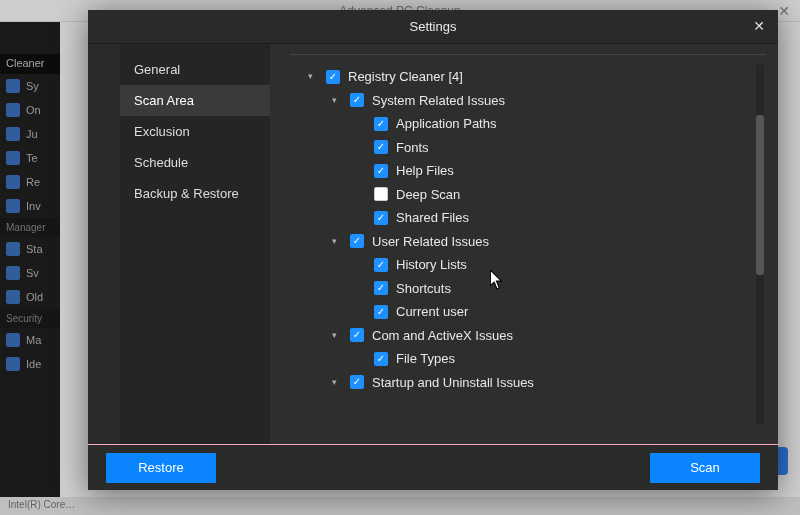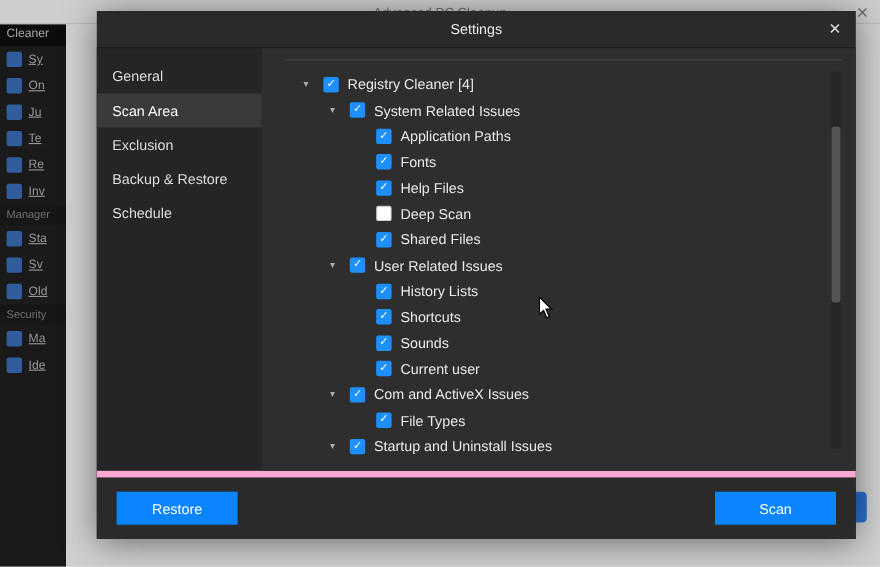--- a/index.html
+++ b/index.html
@@ -5,56 +5,56 @@
   * { box-sizing: border-box; margin: 0; padding: 0; font-family: "Segoe UI", Arial, sans-serif; }
   html, body { width: 800px; height: 515px; overflow: hidden; background: #f0f0f0; }
 
   
   .app-bg { position: absolute; inset: 0; background: #fdfdfd; }
   .app-titlebar { height: 22px; background: #fdfdfd; border-bottom: 1px solid #e4e4e4; display:flex; align-items:center; justify-content:center; font-size:12px; color:#888; position:relative;}
   .app-titlebar .tb-close { position:absolute; right:10px; top:3px; font-size:14px; color:#888;}
   .app-titlebar .tb-min { position:absolute; right:32px; top:3px; font-size:14px; color:#888;}
   .app-body { display:flex; height: calc(100% - 22px); }
   .app-sidebar { width: 60px; background: #1c1c1c; color:#b8b8b8; font-size:11px; }
-  .app-sidebar .sb-head { height:20px; background:#0a0a0a; color:#ccc; padding:3px 6px; font-size:11px;}
-  .app-sidebar .sb-item { display:flex; align-items:center; gap:6px; padding:5px 6px; height:24px; overflow:hidden; white-space:nowrap;text-decoration:underline;}
+  .app-sidebar .sb-head { height:20px; background:#0a0a0a; color:#ccc; padding:3px 6px; font-size:11px;margin-top:32px;}
+  .app-sidebar .sb-item { display:flex; align-items:center; gap:6px; padding:5px 6px; height:24px; overflow:hidden; white-space:nowrap;}
   .app-sidebar .sb-cat { padding:4px 6px; font-size:10px; color:#888; background:#171717;}
   .app-sidebar .sb-icon { width:14px; height:14px; flex:0 0 14px; background:#3a70c0; border-radius:2px;}
   .app-main { flex:1; background:#fff; position:relative;}
   .app-status { position:absolute; bottom:0; left:0; right:0; height:18px; background:#eaeaea; font-size:10px; color:#777; padding:2px 8px;}
   .eye-col { position:absolute; right:22px; top:100px; display:flex; flex-direction:column; gap:18px;}
   .eye-col .eye { width:18px; height:12px; border:1px solid #bbb; border-radius:50%; position:relative; opacity:.6;}
   .eye-col .eye::after{content:"";position:absolute;width:5px;height:5px;background:#bbb;border-radius:50%;top:2px;left:6px;}
   .right-btn { position:absolute; right:12px; bottom:40px; height:28px; width:20px; background:#2f89ff; border-radius:0 4px 4px 0;}
 
   
   .overlay { position:absolute; inset:0; background:rgba(20,20,20,0.2); }
   .modal { position:absolute; left:60px; top:10px; width:690px; height:480px; background:#2a2a2a; box-shadow:0 4px 30px rgba(0,0,0,.5); display:flex; flex-direction:column; color:#e8e8e8; font-size:13px;margin-left:28px;}
   .modal-header { height:34px; display:flex; align-items:center; justify-content:center; position:relative; border-bottom:1px solid #1c1c1c;}
   .modal-header .close { position:absolute; right:10px; top:8px; width:18px; height:18px; color:#ddd; font-size:14px; cursor:pointer; text-align:center;}
-  .modal-body { flex:1; display:flex; min-height:0;}
+  .modal-body { flex:1; display:flex; min-height:0;padding-left:32px;}
   .modal-side { width:150px; background:#252525; padding-top:10px;}
   .modal-side .ms-item { padding:8px 14px; font-size:13px; color:#ddd; cursor:pointer;}
   .modal-side .ms-item.active { background:#3a3a3a; color:#fff;}
   .modal-content { flex:1; position:relative; background:#2e2e2e; }
   .scroll-area { position:absolute; inset:10px 12px 10px 20px; overflow:hidden; border-top:1px solid #444;}
   .tree { padding:10px 4px 4px 4px; font-size:13px; color:#e8e8e8; line-height:1.5;}
   .tree-row { display:flex; align-items:center; gap:8px; padding:2px 0; white-space:nowrap;}
   .tree-row .caret { width:10px; display:inline-block; font-size:9px; color:#aaa;}
   .tree-row.lvl0 { padding-left: 14px;}
   .tree-row.lvl1 { padding-left: 38px;}
   .tree-row.lvl2 { padding-left: 62px;}
   .cb { width:14px; height:14px; border-radius:2px; display:inline-flex; align-items:center; justify-content:center; font-size:11px; background:#fff; color:#fff; flex:0 0 14px;}
   .cb.checked { background:#1e90ff;}
   .cb.checked::after { content:"✓"; font-size:10px; line-height:1; color:#fff;}
   .cb.unchecked { background:#fff; border:1px solid #ccc;}
   .scrollbar { position:absolute; right:2px; top:10px; bottom:10px; width:8px; background:#262626;}
   .scrollbar .thumb { position:absolute; left:0; right:0; top:50px; height:160px; background:#555; border-radius:3px;}
 
-  .modal-footer { height:62px; display:flex; align-items:center; justify-content:space-between; padding:0 18px; background:#2a2a2a; border-top:6px solid #f9a8d4;}
+  .modal-footer { height:46px; display:flex; align-items:center; justify-content:space-between; padding:0 18px; background:#2a2a2a; border-top:1px solid #f9a8d4;}
   .btn { min-width:110px; height:30px; border:none; color:#fff; font-size:13px; cursor:pointer; background:#0a84ff;}
   .btn.restore { background:#0a84ff;}
   .btn.apply { background:#0a84ff;}
 
   .cursor { position:absolute; left:490px; top:270px; width:14px; height:20px; pointer-events:none;}
 </style>
 </head>
 <body>
 
 <div class="app-bg">
@@ -122,36 +122,39 @@
         <div class="eye"></div>
         <div class="eye"></div>
         <div class="eye"></div>
         <div class="eye"></div>
         <div class="eye"></div>
         <div class="eye"></div>
       </div>
       <div class="right-btn"></div>
     </div>
   </div>
+  <div class="app-status">
+    <span>Intel(R) Core…</span>
+  </div>
 </div>
 
 <div class="overlay"></div>
 
 <div class="modal">
   <div class="modal-header">
     <span>Settings</span>
     <span class="close">✕</span>
   </div>
   <div class="modal-body">
     <div class="modal-side" id="modal-side">
         <div class="ms-item">General</div>
         <div class="ms-item active">Scan Area</div>
         <div class="ms-item">Exclusion</div>
+        <div class="ms-item">Schedule</div>
         <div class="ms-item">Backup &amp; Restore</div>
-        <div class="ms-item">Schedule</div>
       </div>
     <div class="modal-content">
       <div class="scroll-area">
         <div class="tree" id="tree">
             <div class="tree-row lvl0">
               <span class="caret">▾</span>
               <span class="cb checked"></span>
               <span>Registry Cleaner [4]</span>
             </div>
             <div class="tree-row lvl1">
@@ -195,25 +198,20 @@
               <span>History Lists</span>
             </div>
             <div class="tree-row lvl2">
               <span class="caret"></span>
               <span class="cb checked"></span>
               <span>Shortcuts</span>
             </div>
             <div class="tree-row lvl2">
               <span class="caret"></span>
               <span class="cb checked"></span>
-              <span>Sounds</span>
-            </div>
-            <div class="tree-row lvl2">
-              <span class="caret"></span>
-              <span class="cb checked"></span>
               <span>Current user</span>
             </div>
             <div class="tree-row lvl1">
               <span class="caret">▾</span>
               <span class="cb checked"></span>
               <span>Com and ActiveX Issues</span>
             </div>
             <div class="tree-row lvl2">
               <span class="caret"></span>
               <span class="cb checked"></span>

